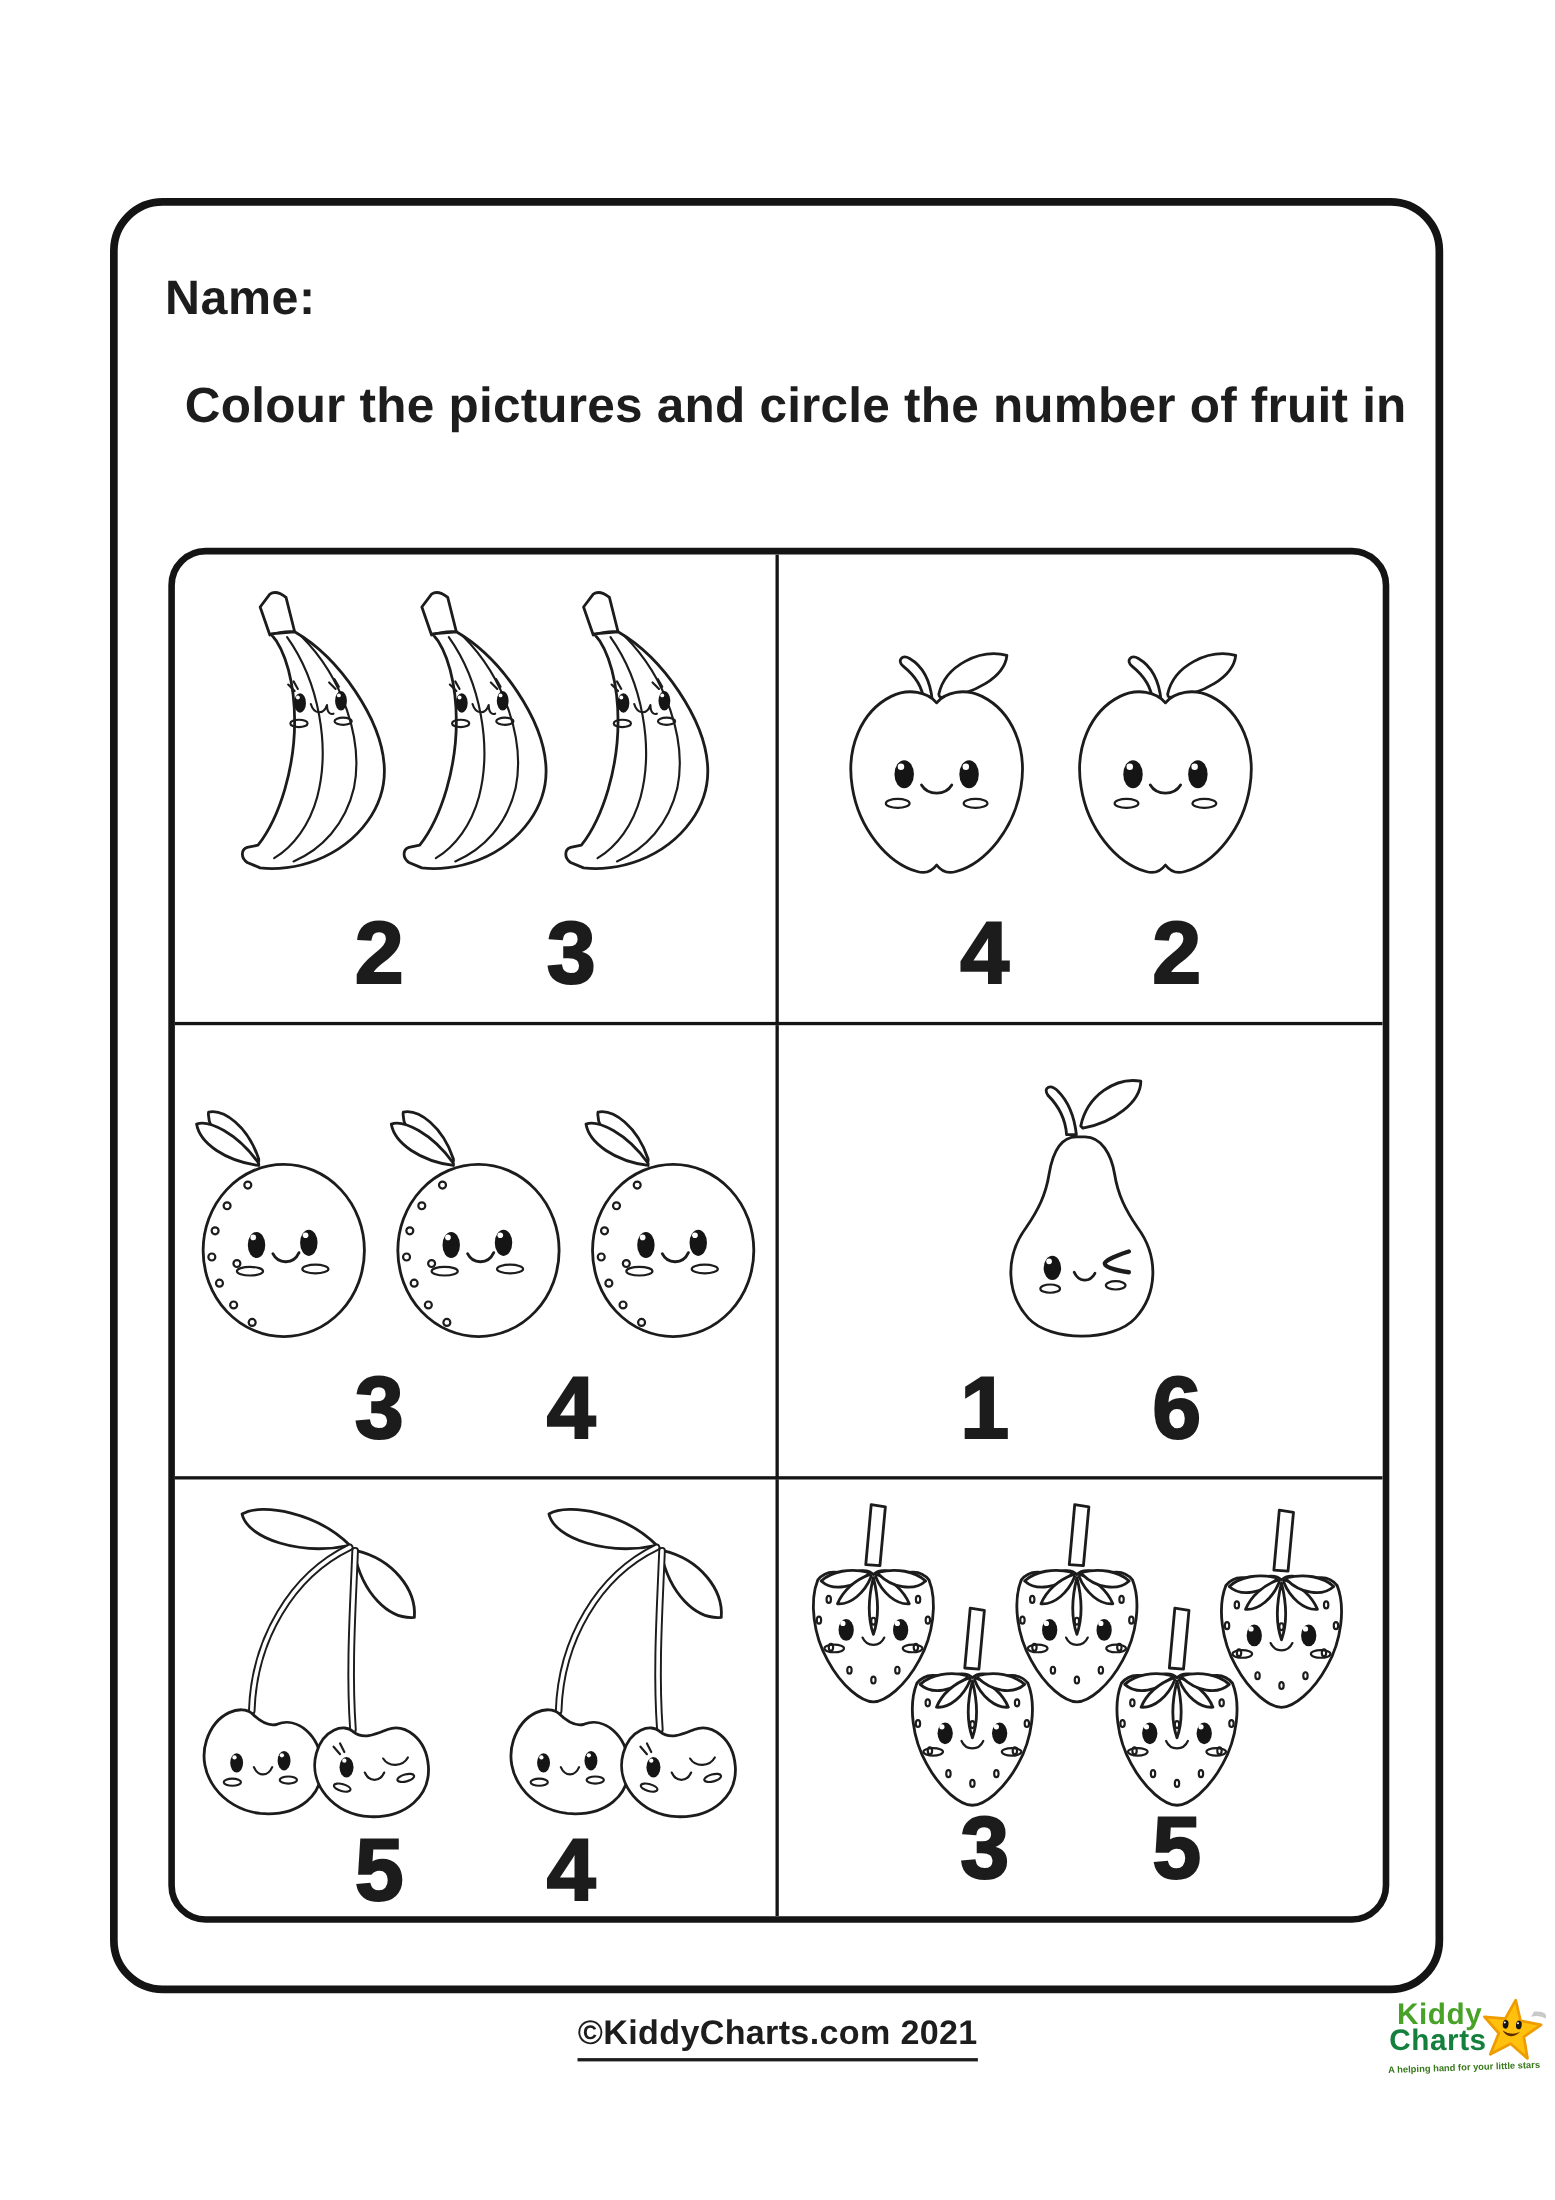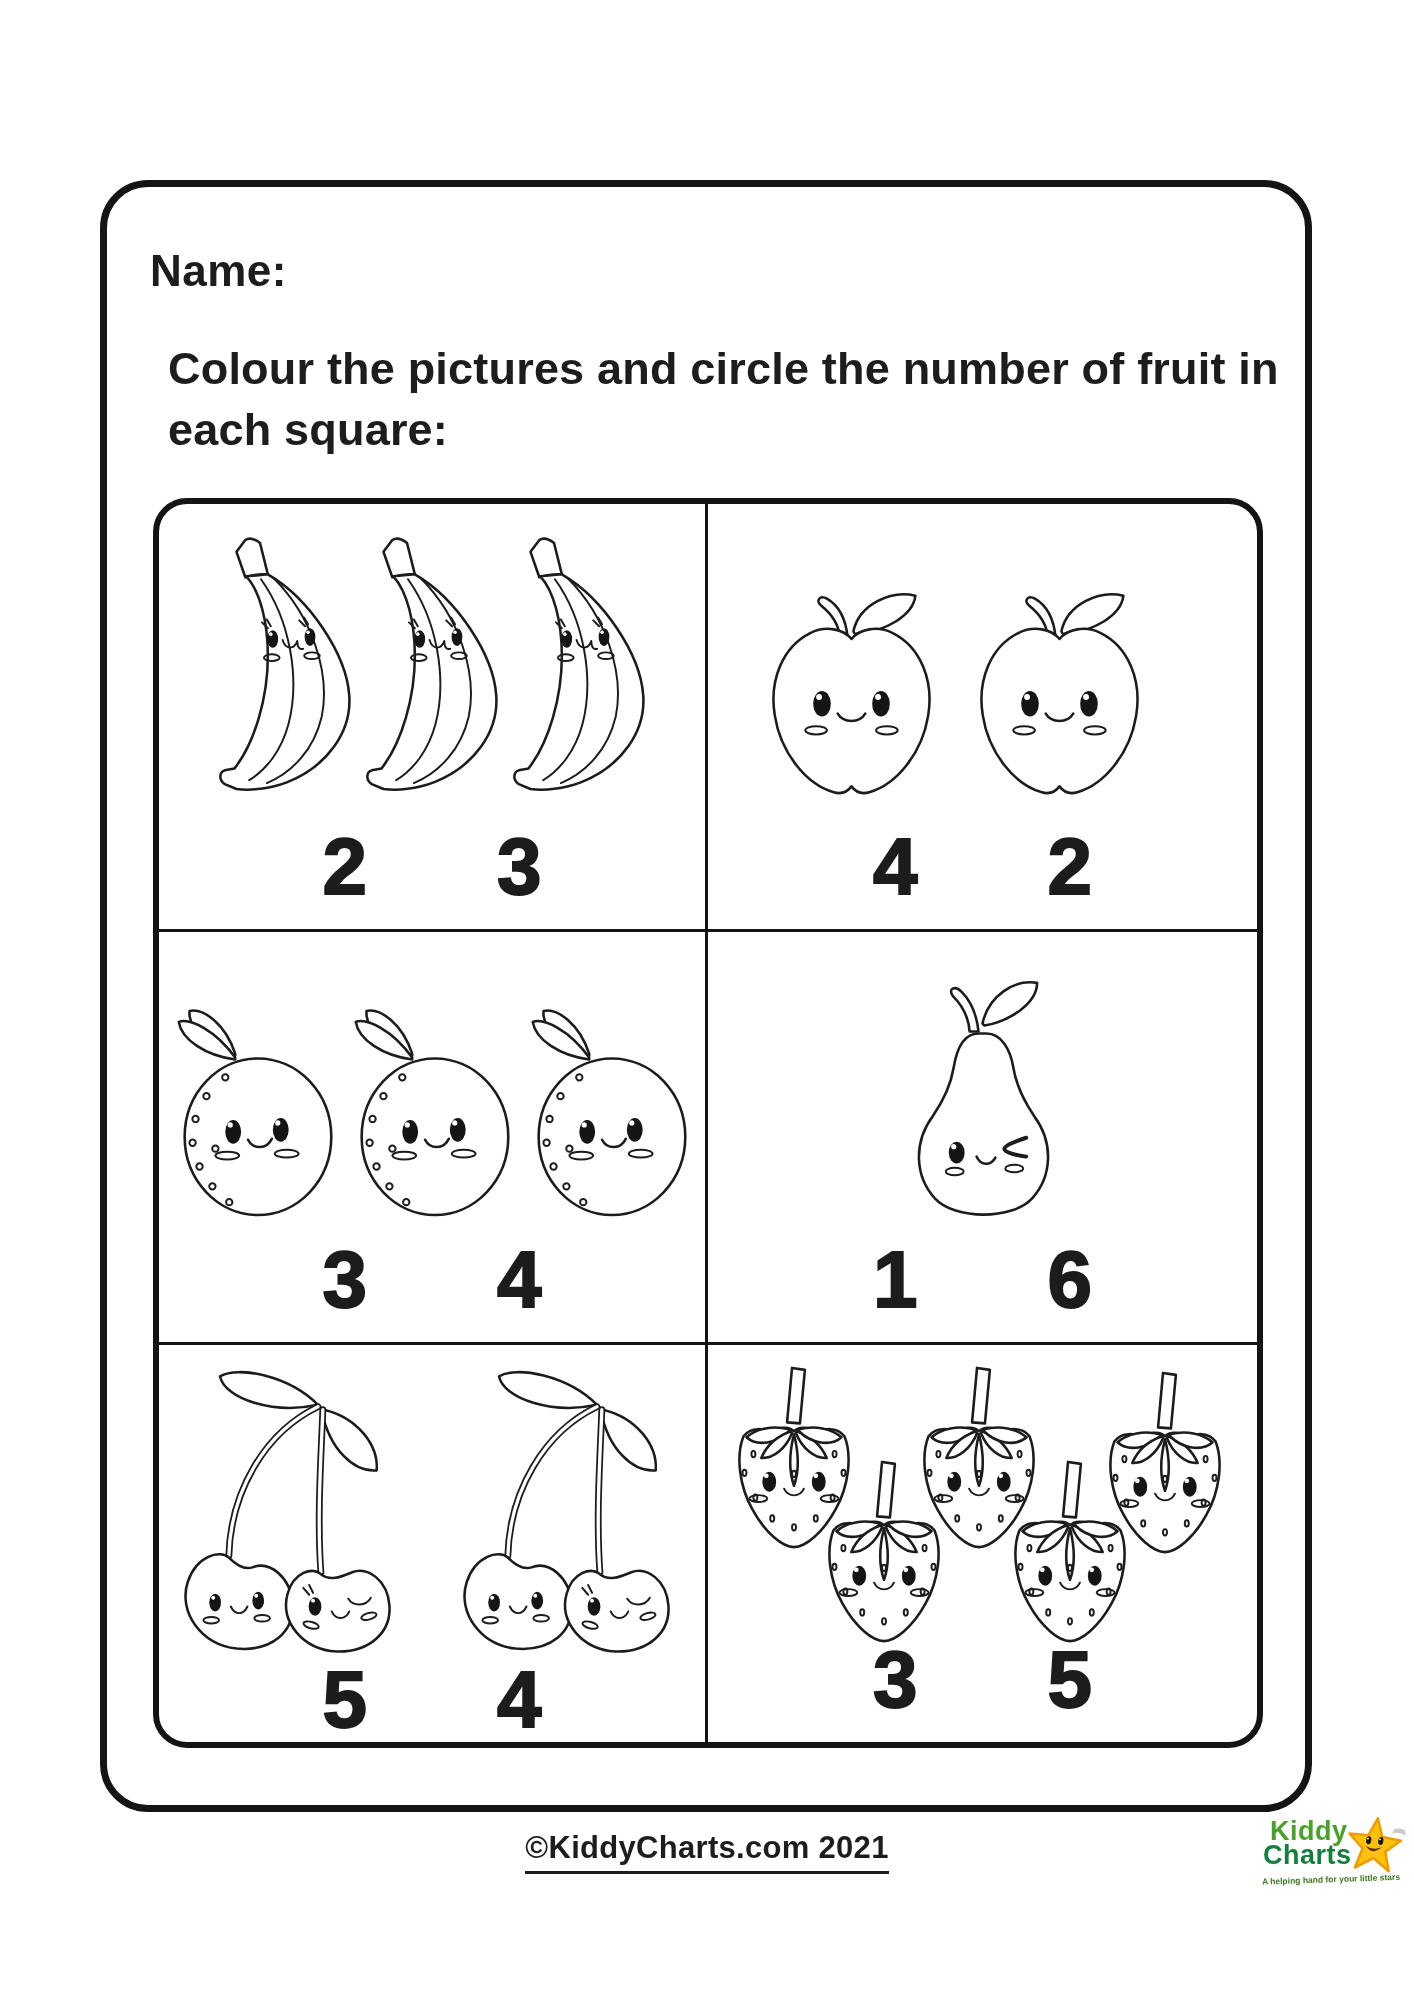--- a/index.html
+++ b/index.html
@@ -165,21 +165,20 @@
       </symbol>
     </defs>
   </svg>
 
   <div class="sheet-border"></div>
 
   <div class="name-label">Name:</div>
 
   <div class="instructions">
     <div>Colour the pictures and circle the number of fruit in</div>
-    <div>each square:</div>
   </div>
 
   <div class="grid">
 
     <div class="cell bl bb">
       <div class="fruit-area fa-bananas">
         <svg width="147" height="270" viewBox="0 0 150 275">
             <use href="#sym-banana"></use>
           </svg>
         <svg width="147" height="270" viewBox="0 0 150 275">

